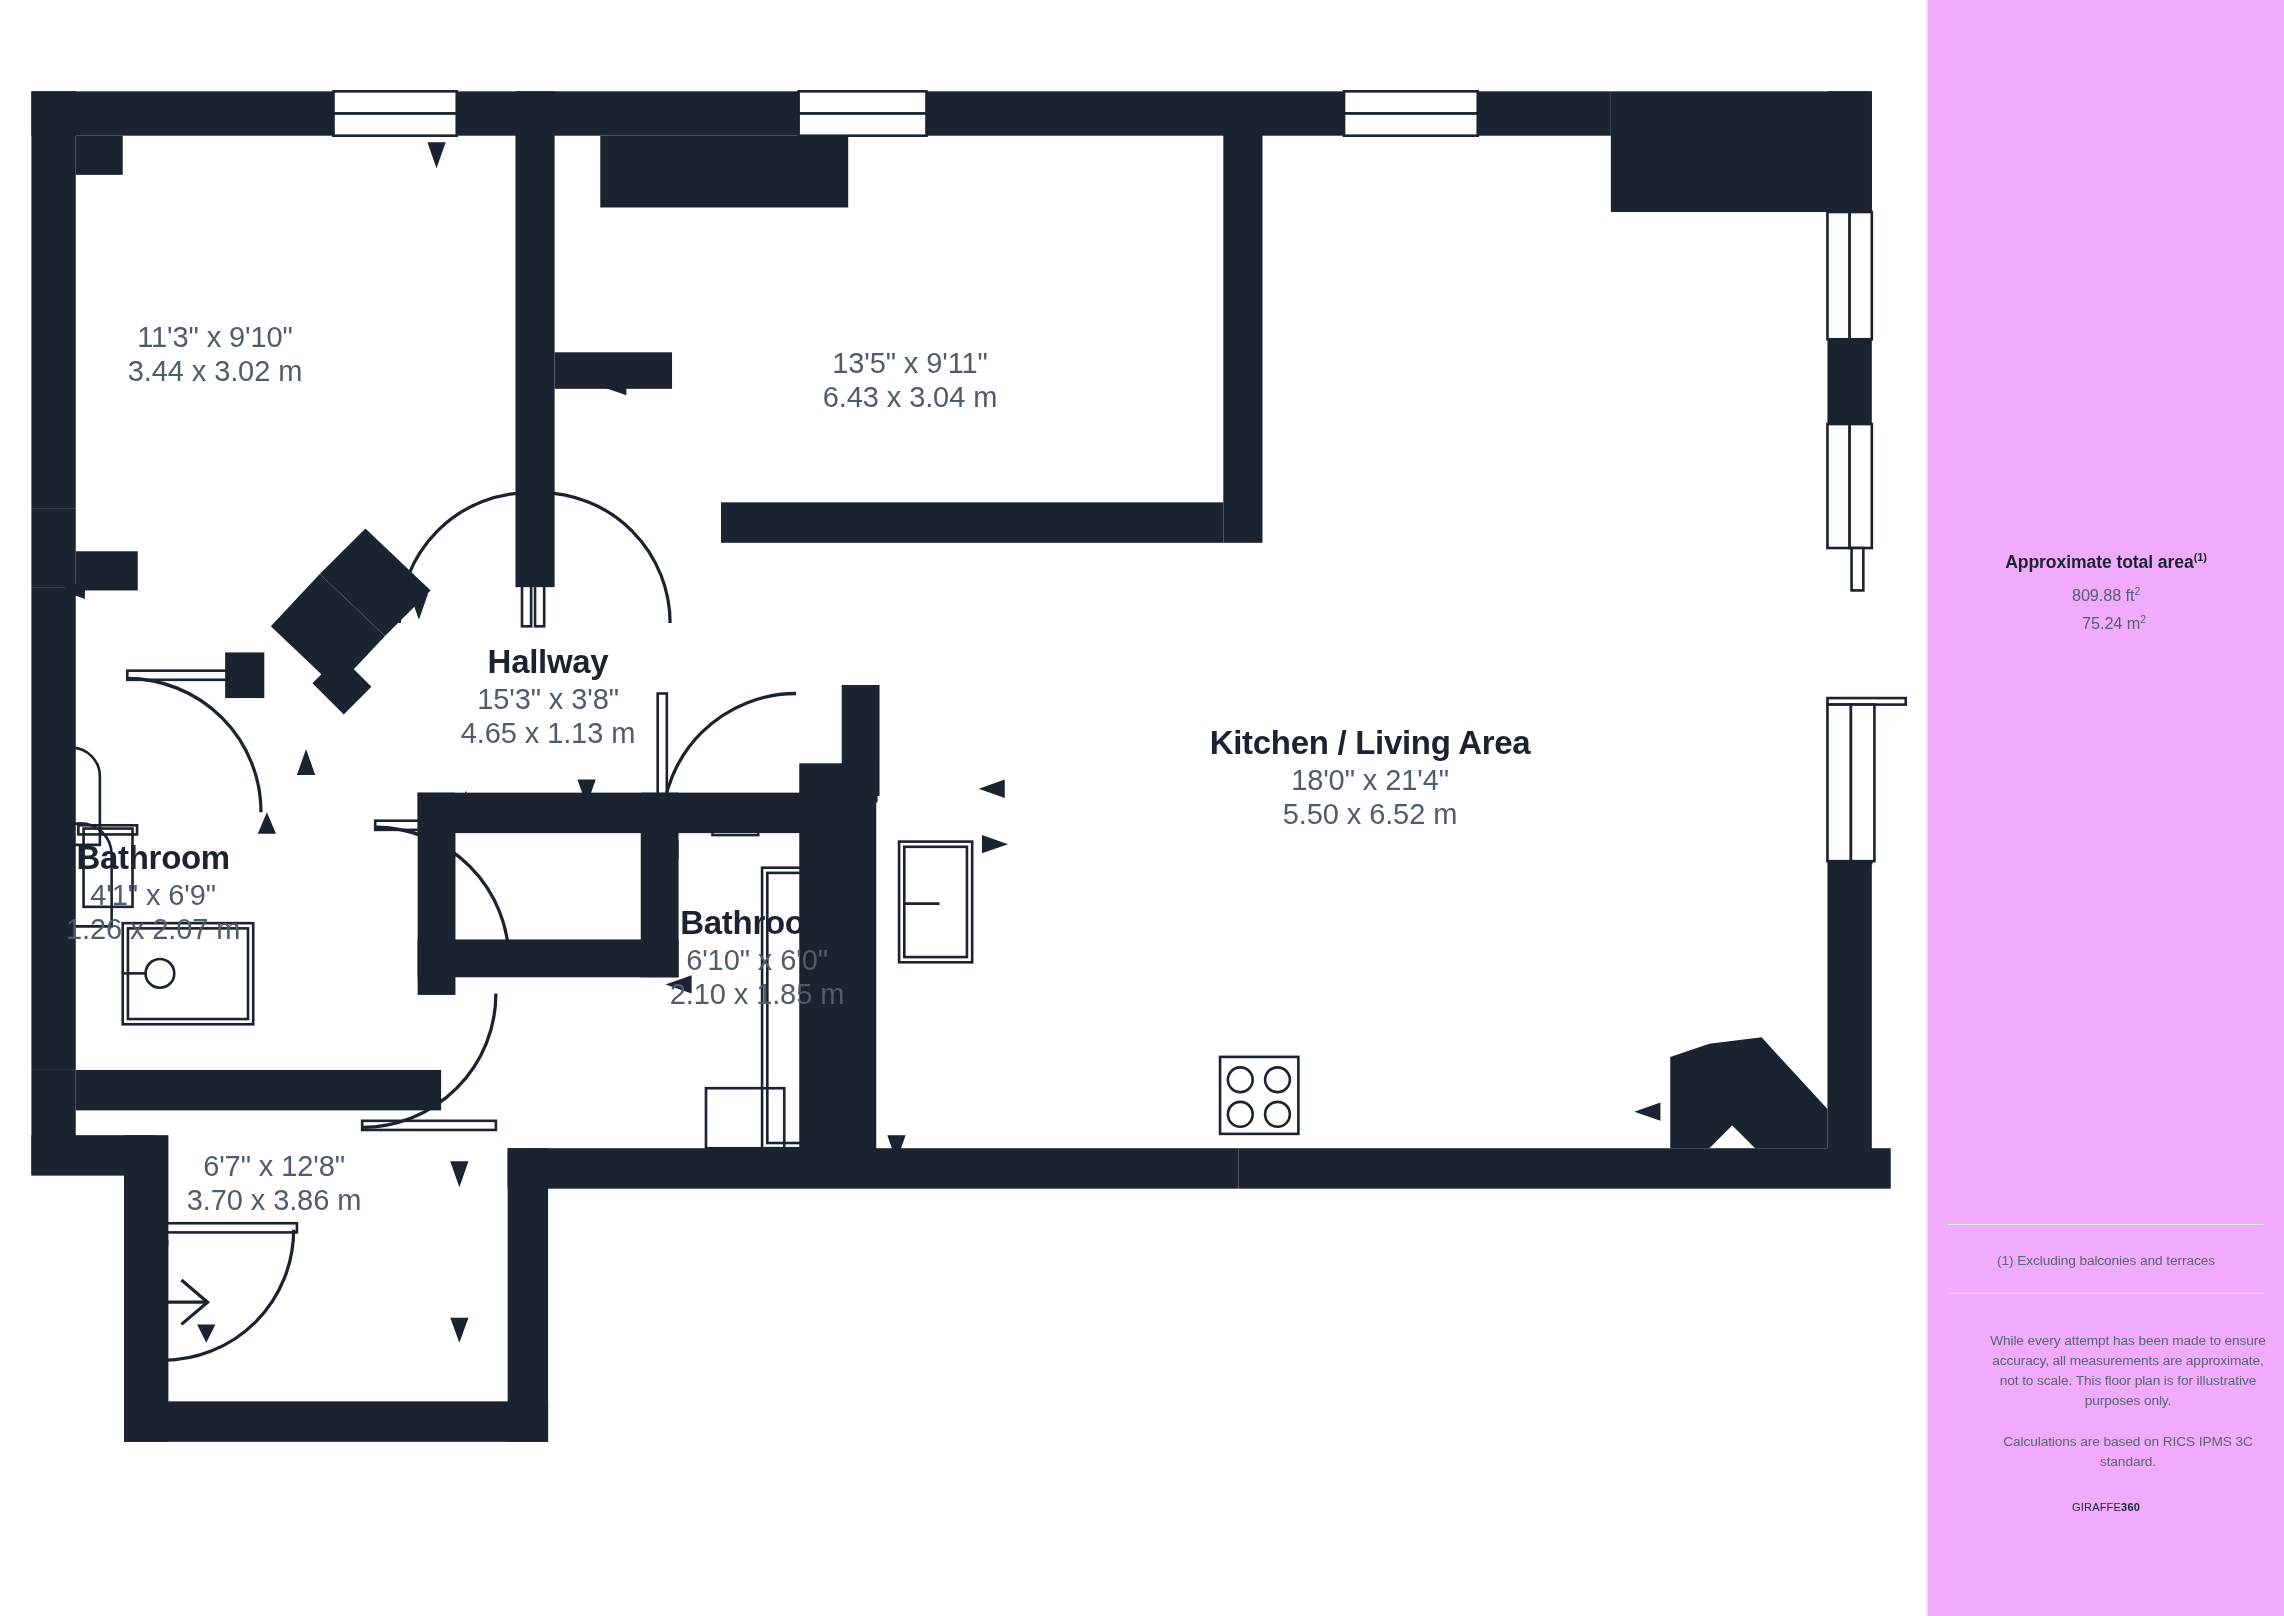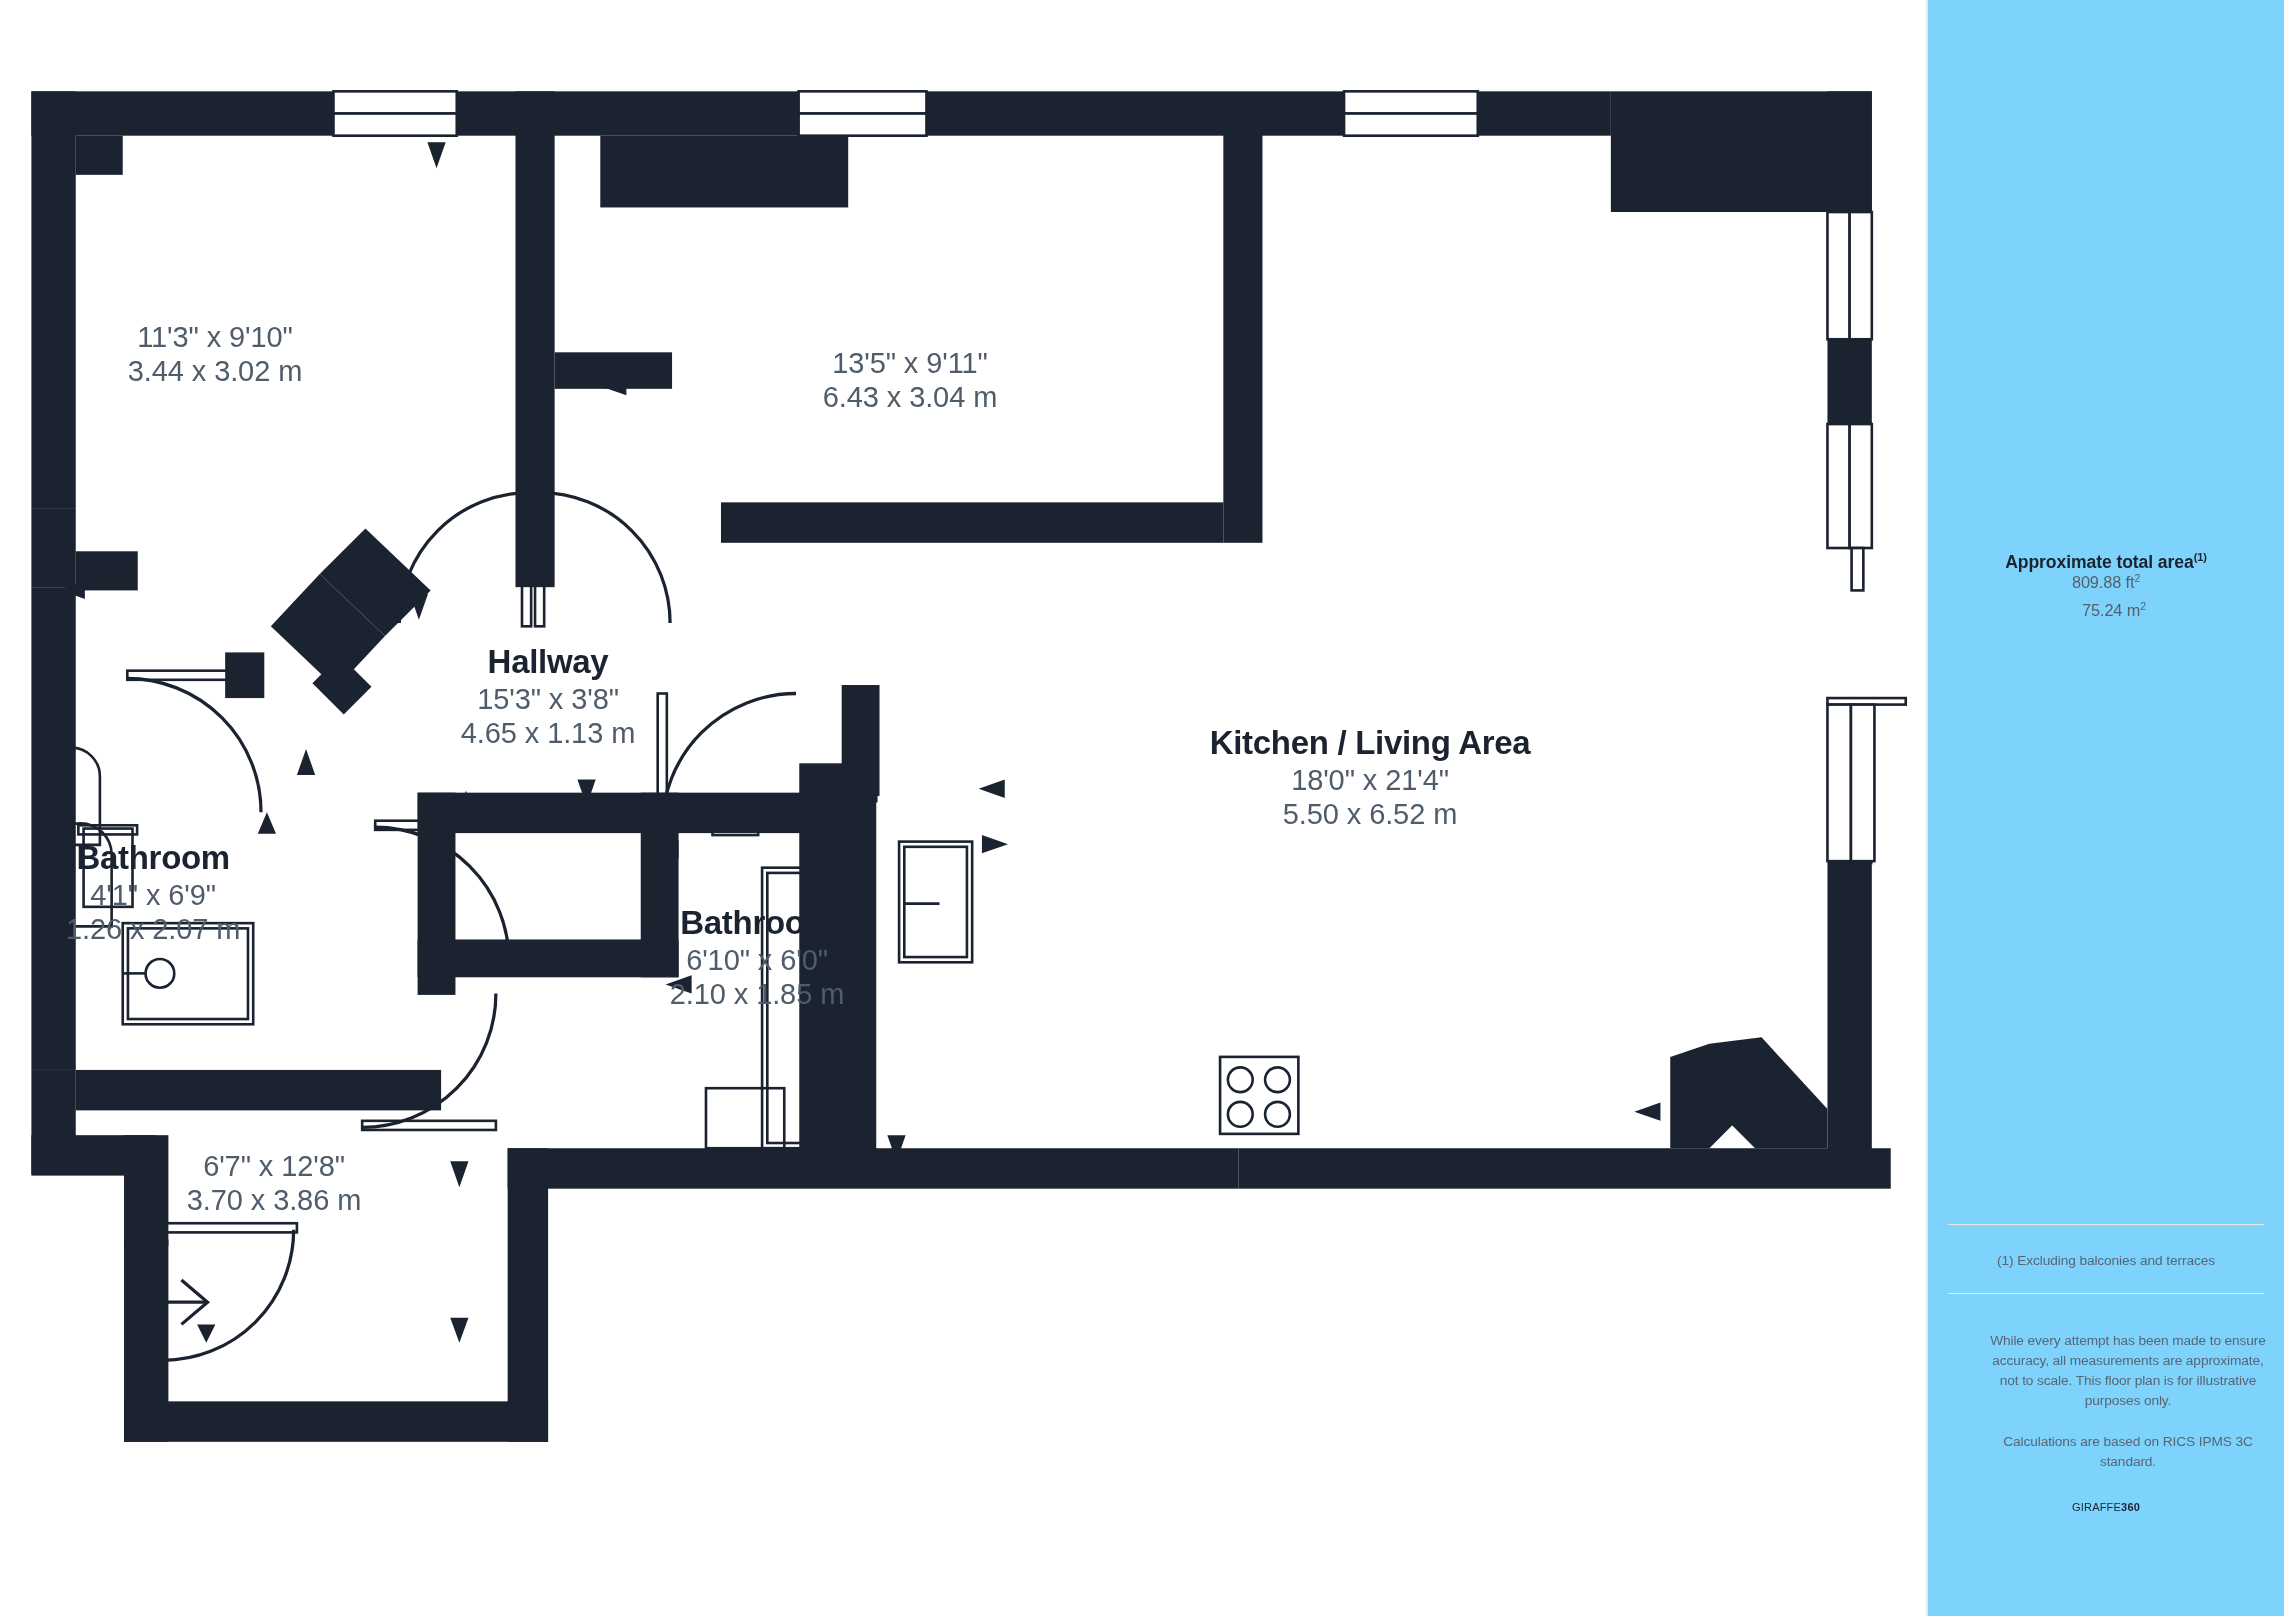--- a/index.html
+++ b/index.html
@@ -45,33 +45,33 @@
     font-weight: 400;
     color: #4e5c6b;
     letter-spacing: -0.1px;
   }
 
   
   #sidebar {
     position: relative;
     width: 356px; height: 1616px;
     flex: 0 0 auto;
-    background: #7dd3fc;
+    background: #f0abfc;
   }
   .side-block { position: absolute; left: 0; width: 356px; text-align: center; }
 
   #area-block { top: 551px; }
   .area-title {
     font-size: 17.6px; font-weight: 700; color: #1b2330;
     letter-spacing: -0.1px;
   }
   .area-title sup { font-size: 11px; font-weight: 700; }
   .area-val {
     font-size: 16.3px; font-weight: 400; color: #55606e;
-    letter-spacing: -0.1px;
+    margin-top: 13px; letter-spacing: -0.1px;
   }
   .area-val sup { font-size: 10.4px; }
 
   .hr {
     position: absolute; left: 19.6px; width: 316px;
     height: 1.3px; background: #e6e7e9;
   }
   #hr1 { top: 1224px; }
   #hr2 { top: 1293px; }
 

